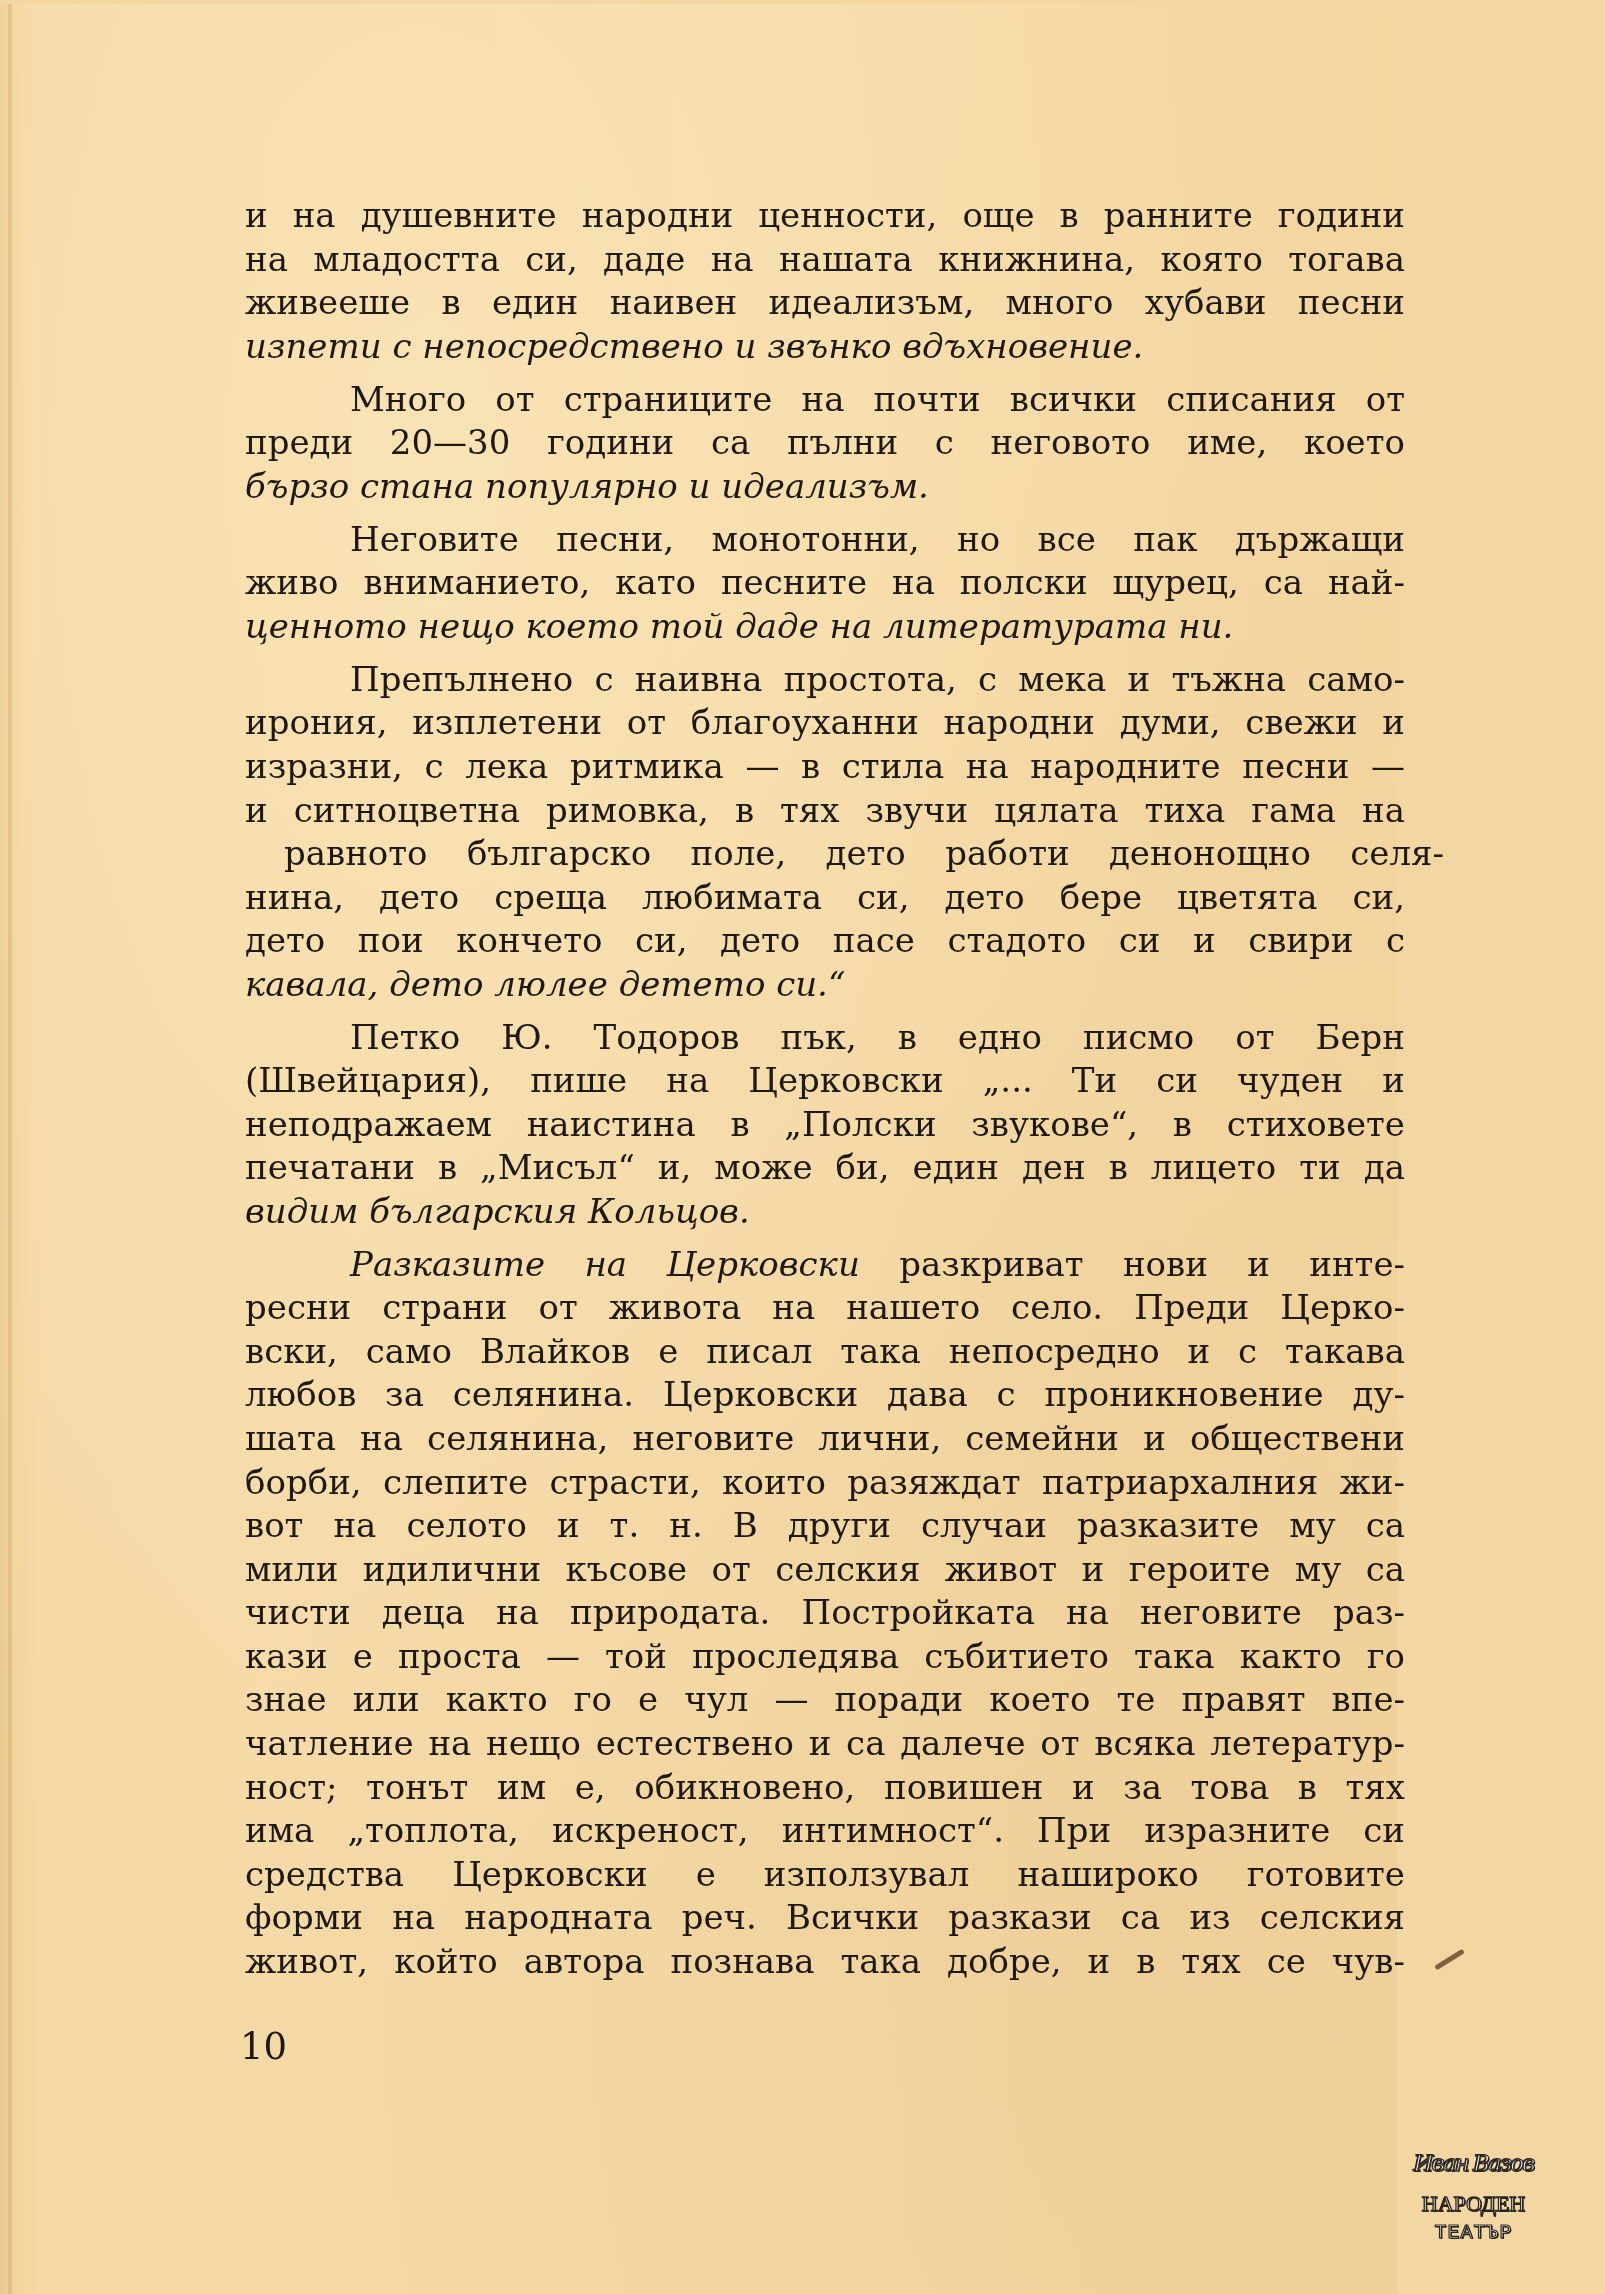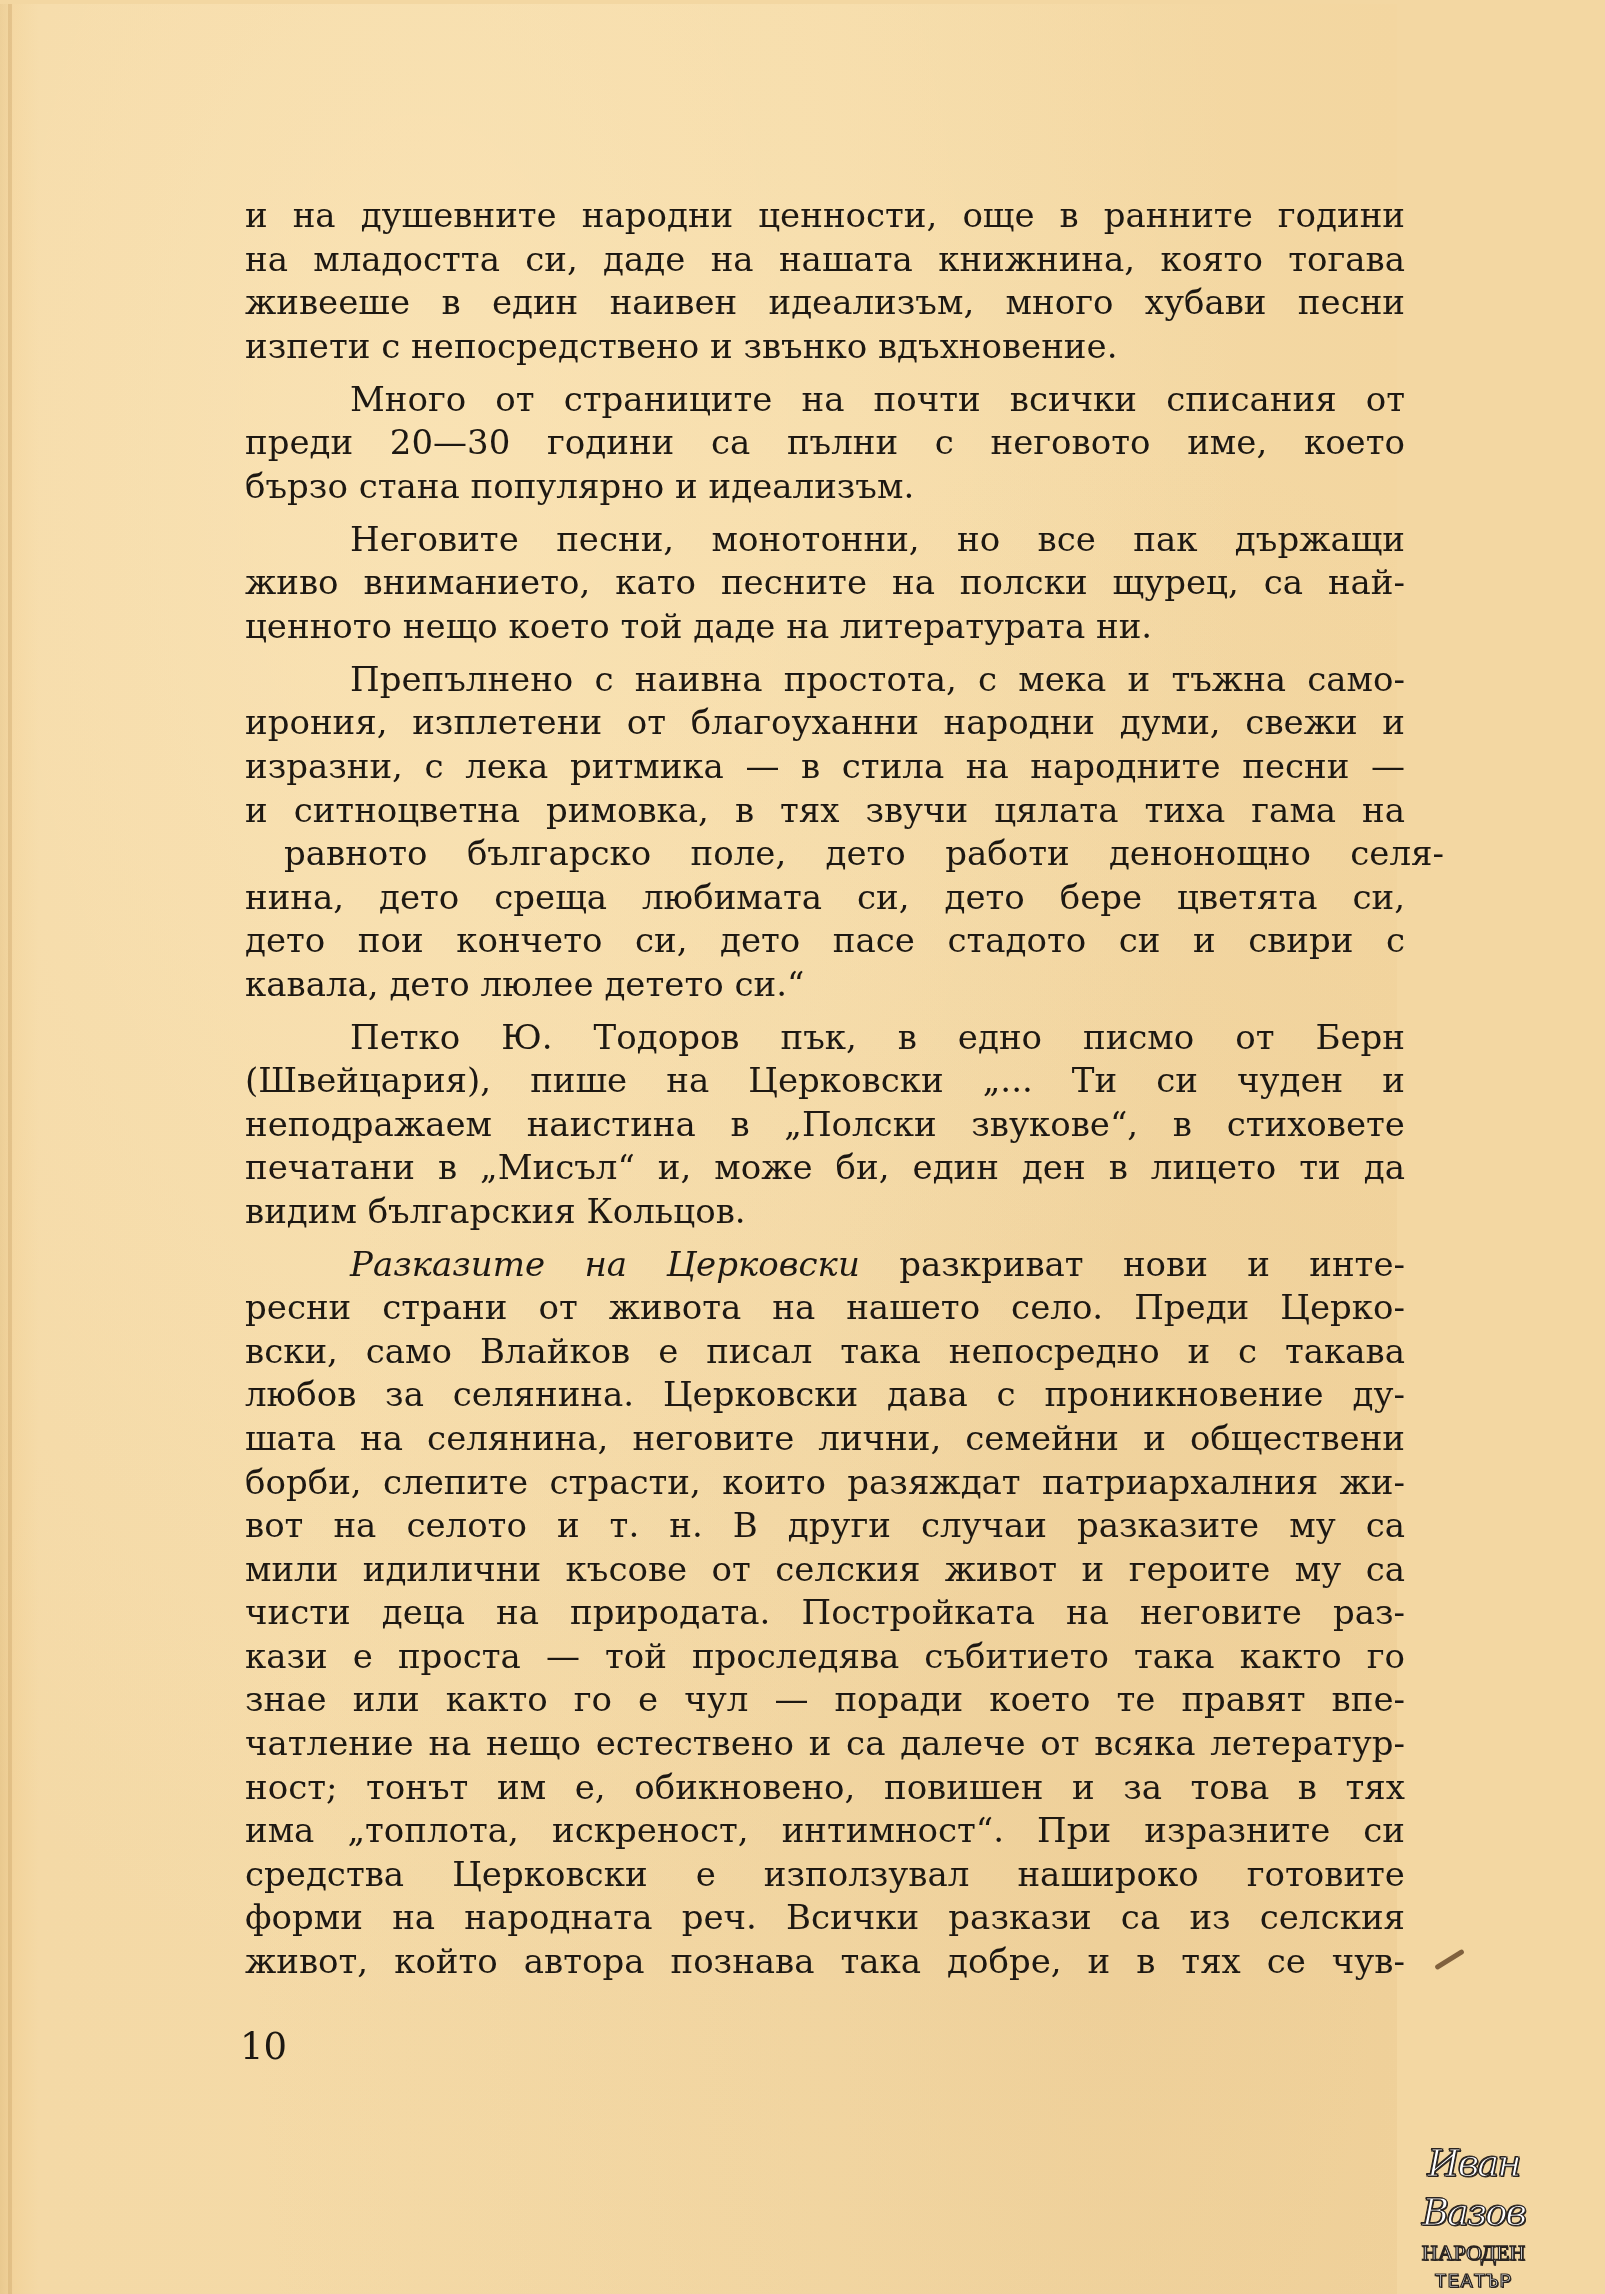--- a/index.html
+++ b/index.html
@@ -26,41 +26,41 @@
   }
   .line {
     position: absolute; left: 0; width: 1160px;
     height: 43px; line-height: 43px;
     font-size: 34px;
     white-space: nowrap;
     text-align: justify;
     text-align-last: justify;
     letter-spacing: 0px;
   }
-  .line.last { text-align-last: left; }
+  .line.last { text-align-last: left; font-style: italic; }
   .line.indent { padding-left: 105px; width: 1055px; }
   .it { font-style: italic; }
   .page-number {
     position: absolute; left: 240px; top: 2021px;
     font-size: 37px; line-height: 43px;
   }
   .stain {
     position: absolute; left: 1433px; top: 1953px;
     width: 33px; height: 4.9px; border-radius: 2.9px;
     background: #5a3a1c; transform: rotate(-32deg); opacity: 0.75;
   }
   .logo {
     position: absolute; left: 1390px; top: 2135px; width: 167px; height: 116px;
     text-align: center;
   }
   .logo-script {
     display: block;
     font-family: "DejaVu Serif", serif;
     font-style: italic;
-    font-size: 37px; line-height: 49px;
+    font-size: 23px; line-height: 49px;
     color: #ffffff;
     -webkit-text-stroke: 1.2px #2a2420;
     text-shadow: 1px 1px 0 #2a2420, -1px -1px 0 #2a2420;
     letter-spacing: -2px;
   }
   .logo-line1 {
     display: block;
     font-family: "Liberation Serif", serif;
     font-size: 22px; line-height: 31px;
     color: #ffffff;

